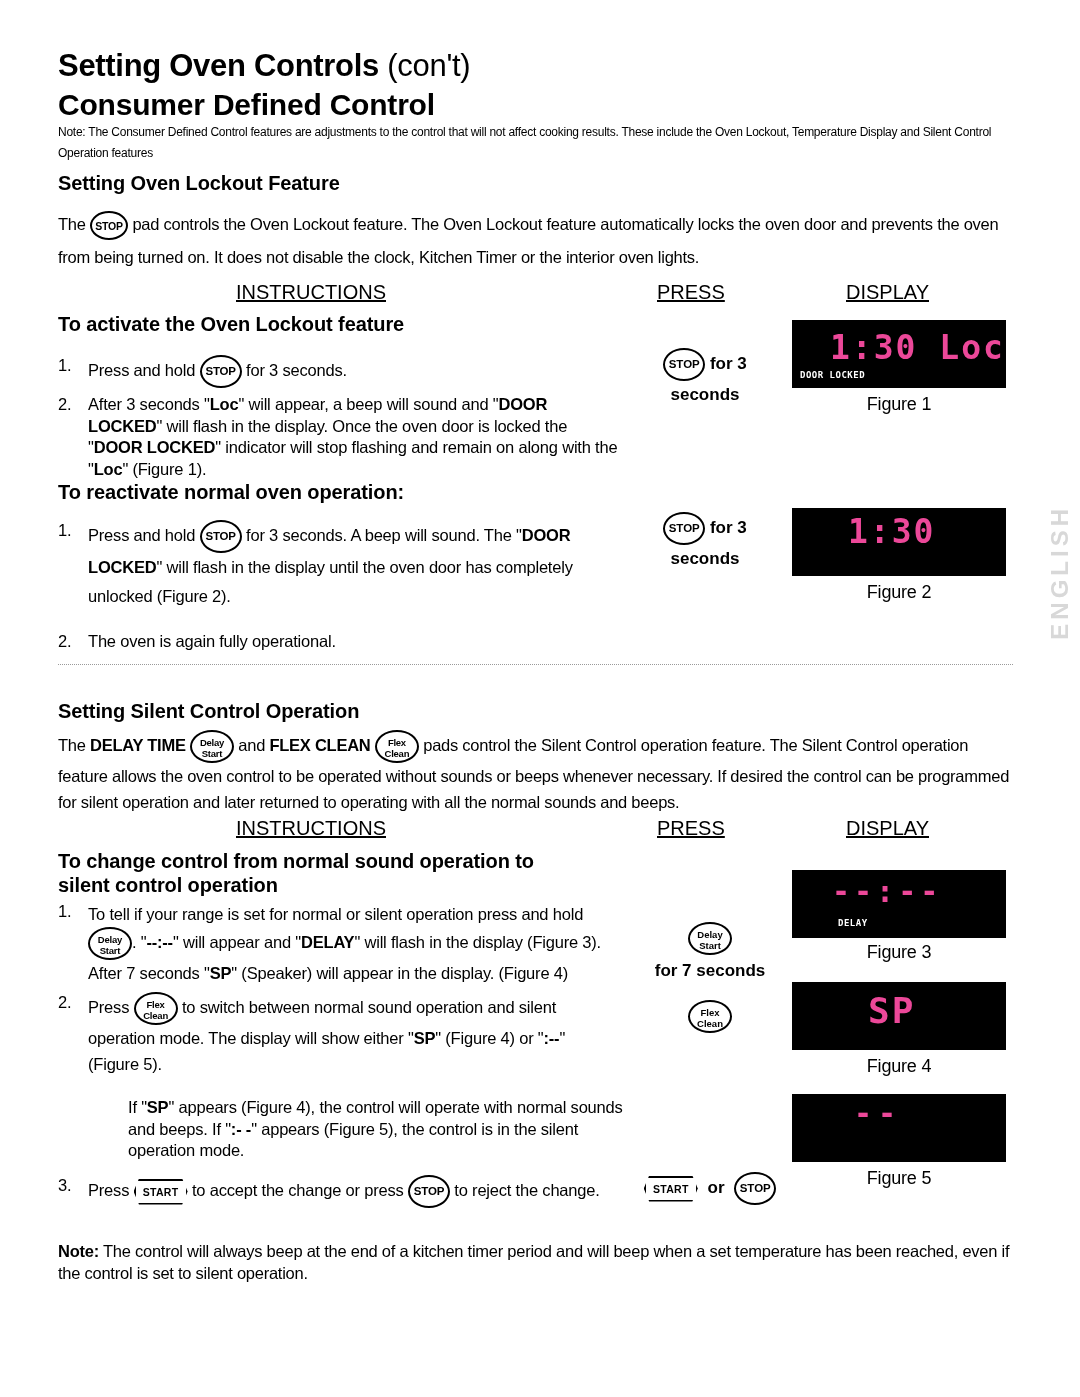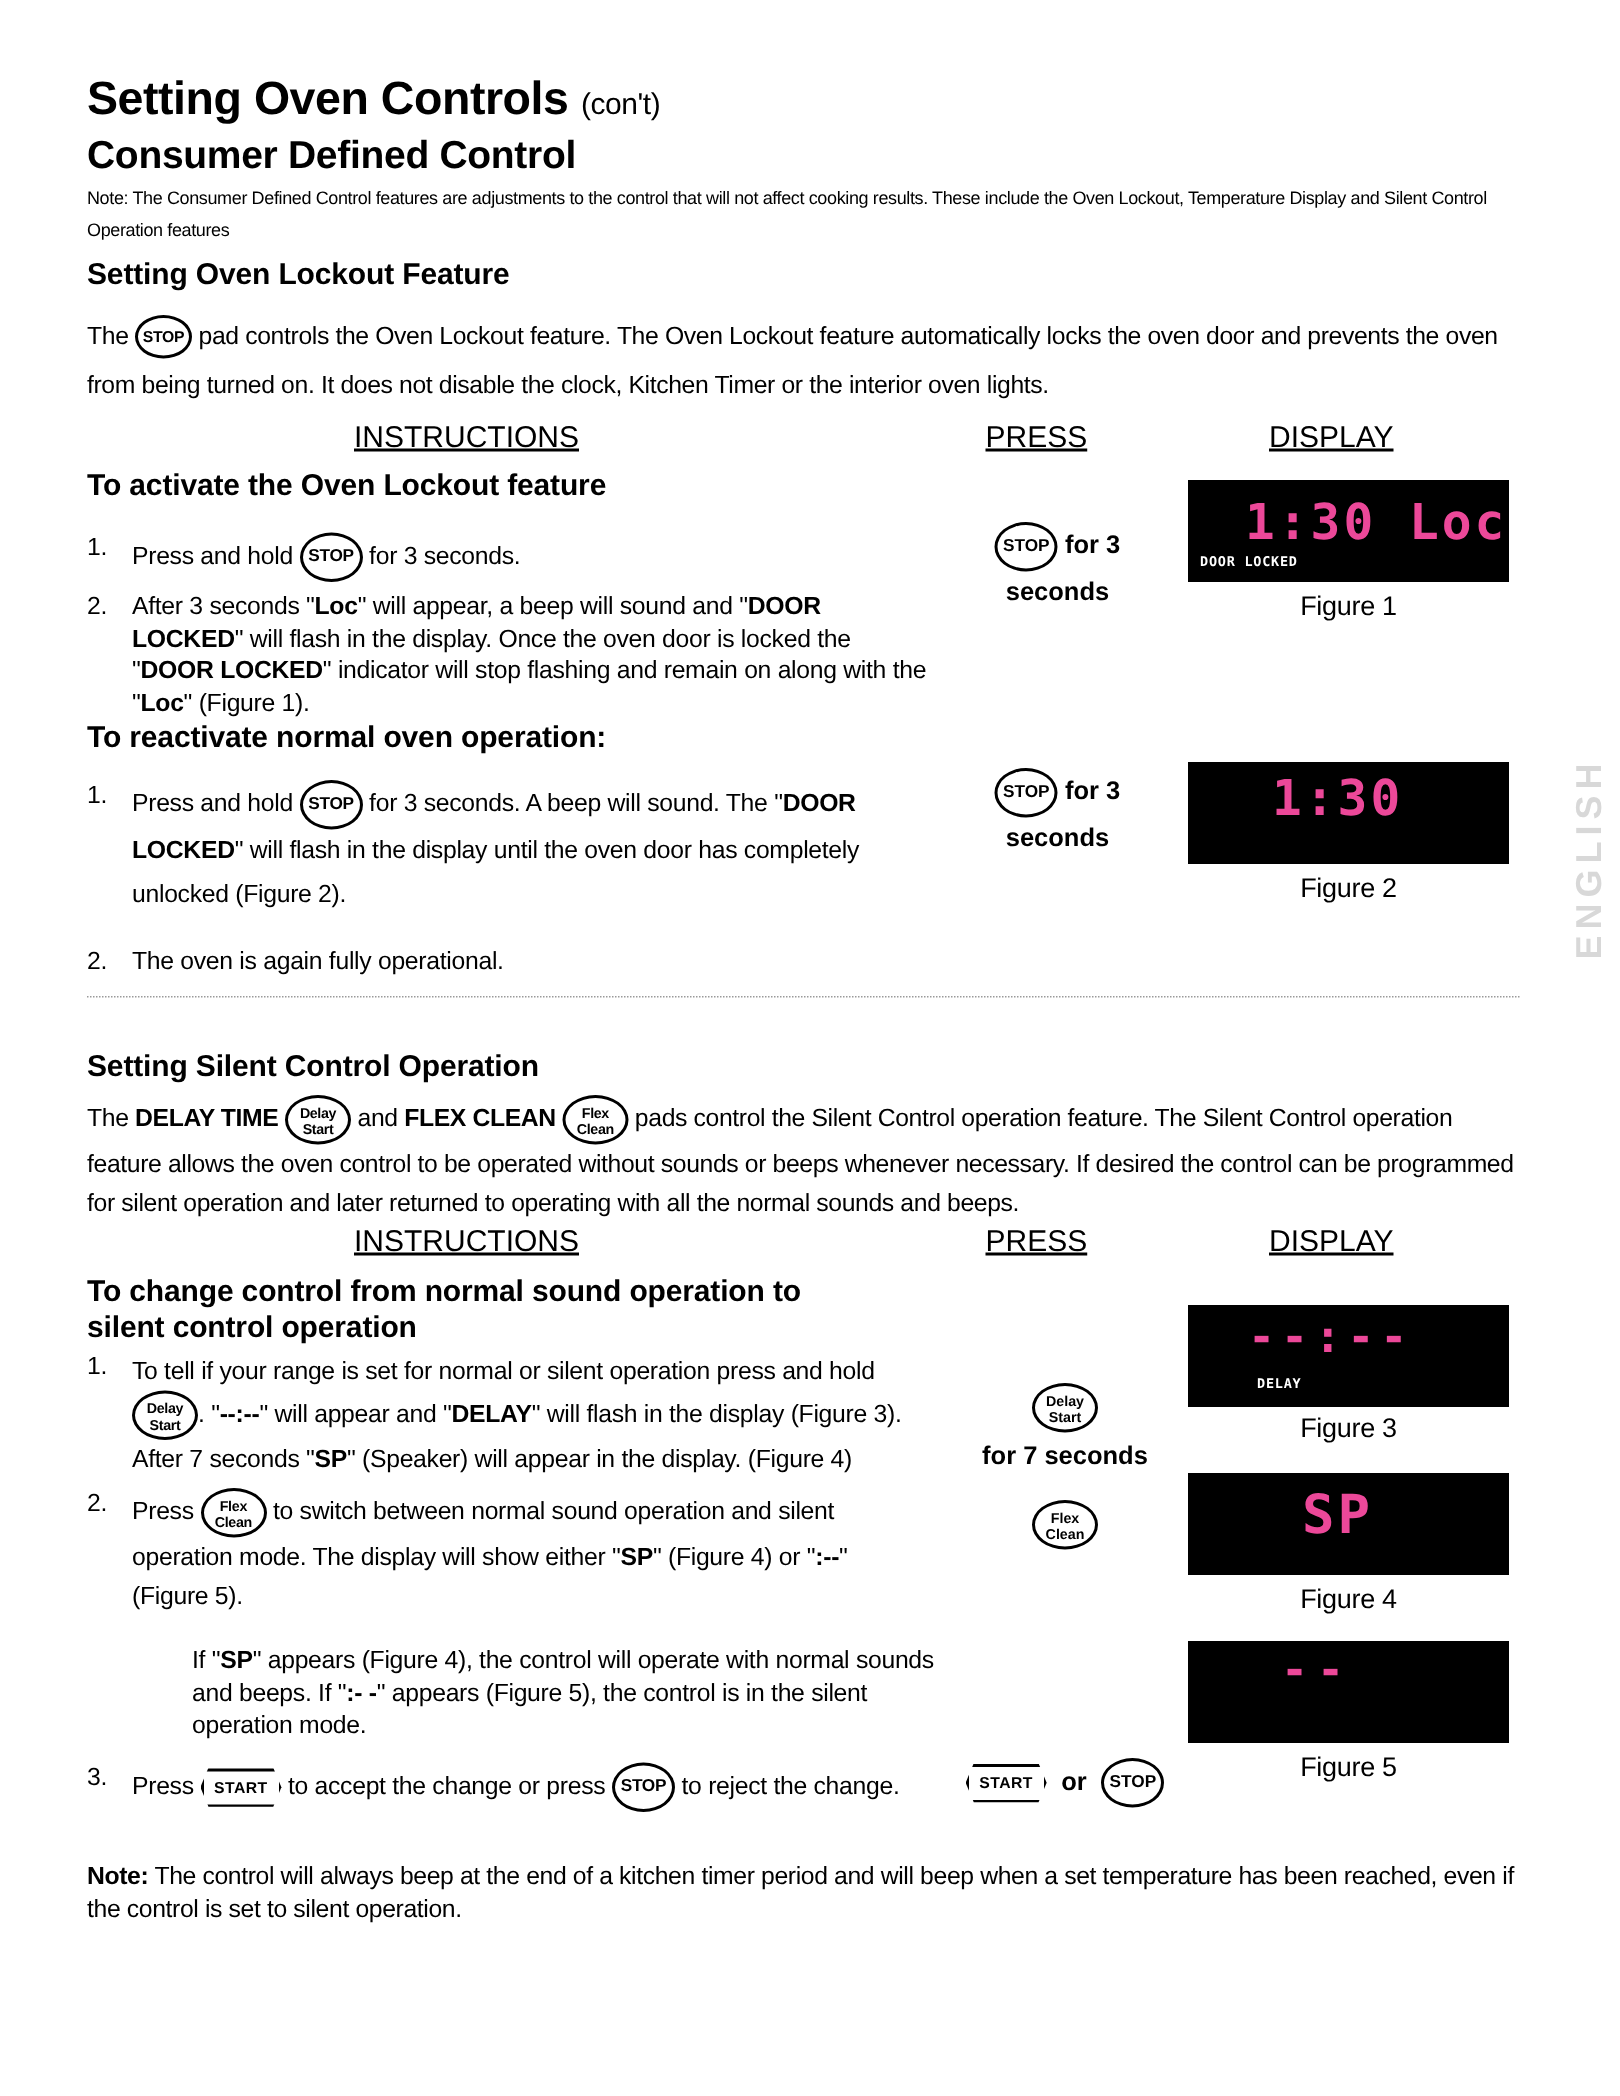--- a/index.html
+++ b/index.html
@@ -8,22 +8,22 @@
     background:#ffffff;
     font-family:"Liberation Sans", sans-serif;
     color:#000;
     position:relative;
     overflow:hidden;
   }
   .page { position:relative; width:1080px; height:1397px; }
 
   
   .h1 { position:absolute; left:58px; top:48px; font-size:31px; font-weight:bold; letter-spacing:-0.3px; white-space:nowrap; }
-  .h1 .light { font-weight:normal; font-size:20px; }
-  .h2 { position:absolute; left:58px; top:88px; font-size:26px; font-weight:bold; letter-spacing:-0.2px; }
+  .h1 .light { font-weight:normal; font-size:31px; }
+  .h2 { position:absolute; left:58px; top:88px; font-size:30px; font-weight:bold; letter-spacing:-0.2px; }
   .h3 { font-size:20px; font-weight:bold; letter-spacing:-0.1px; }
 
   .note-p { position:absolute; left:58px; top:122px; width:955px; font-size:12px; line-height:21px; letter-spacing:-0.25px; }
   .sub1 { position:absolute; left:58px; top:172px; }
 
   .intro-p { position:absolute; left:58px; top:208px; width:958px; font-size:16.5px; line-height:33px; letter-spacing:-0.25px; }
 
   
   .colhead { position:absolute; font-size:20px; font-weight:normal; text-decoration:underline; letter-spacing:0px; }
 

